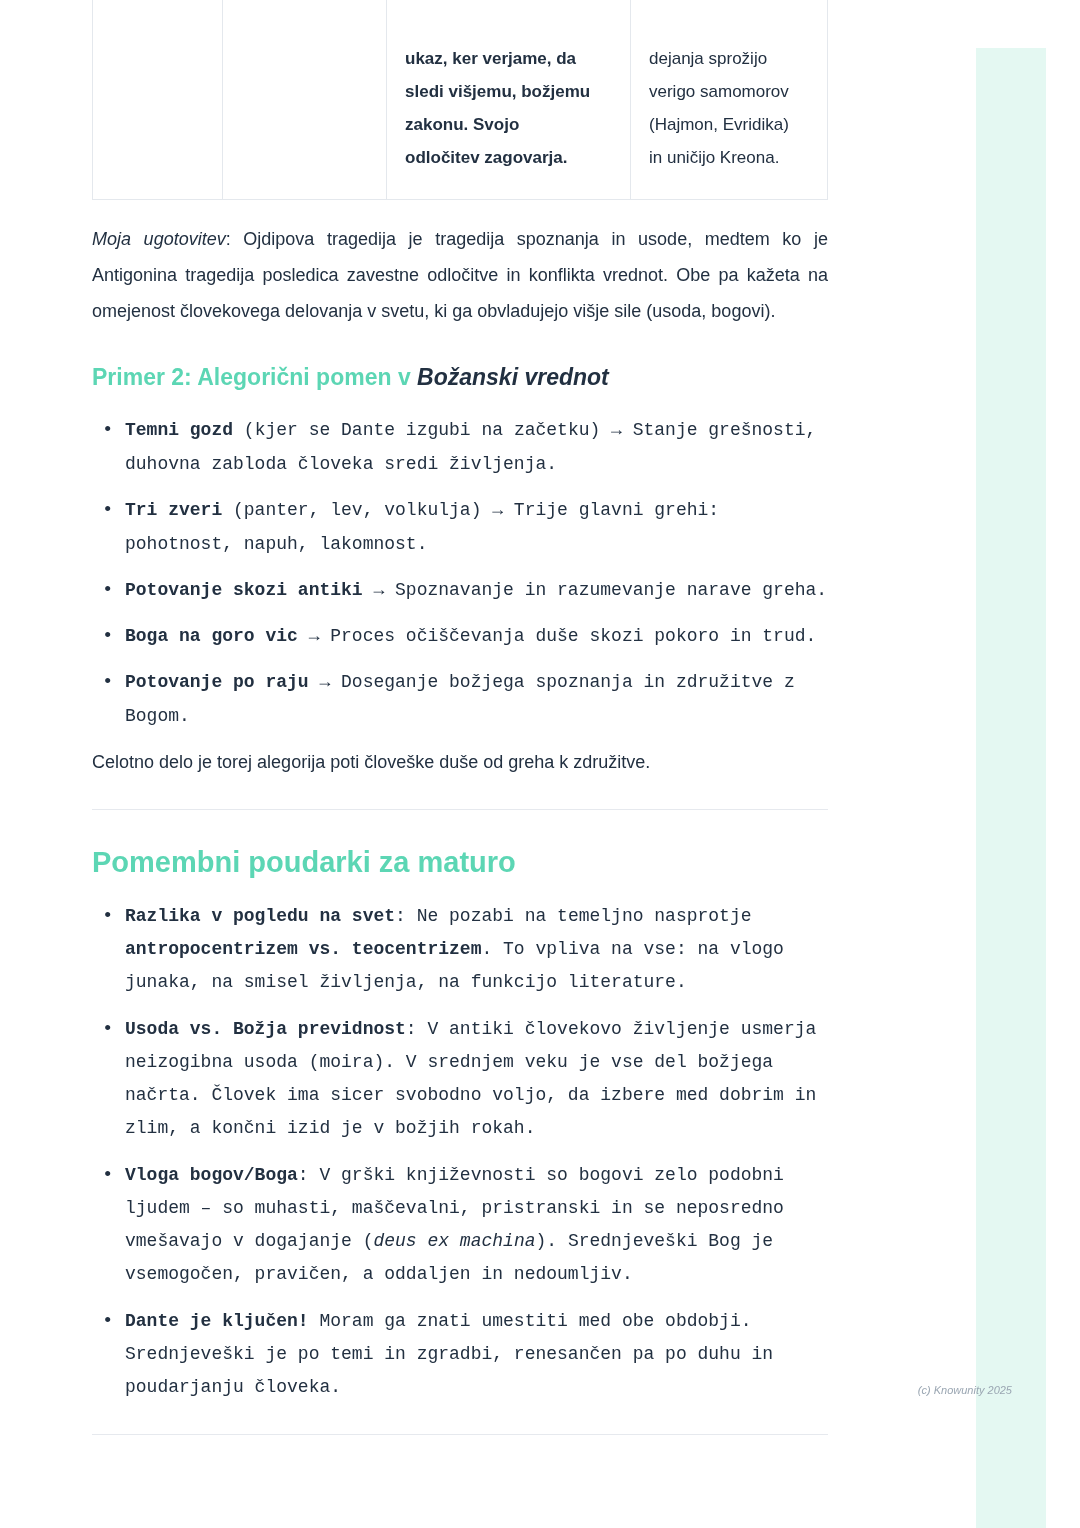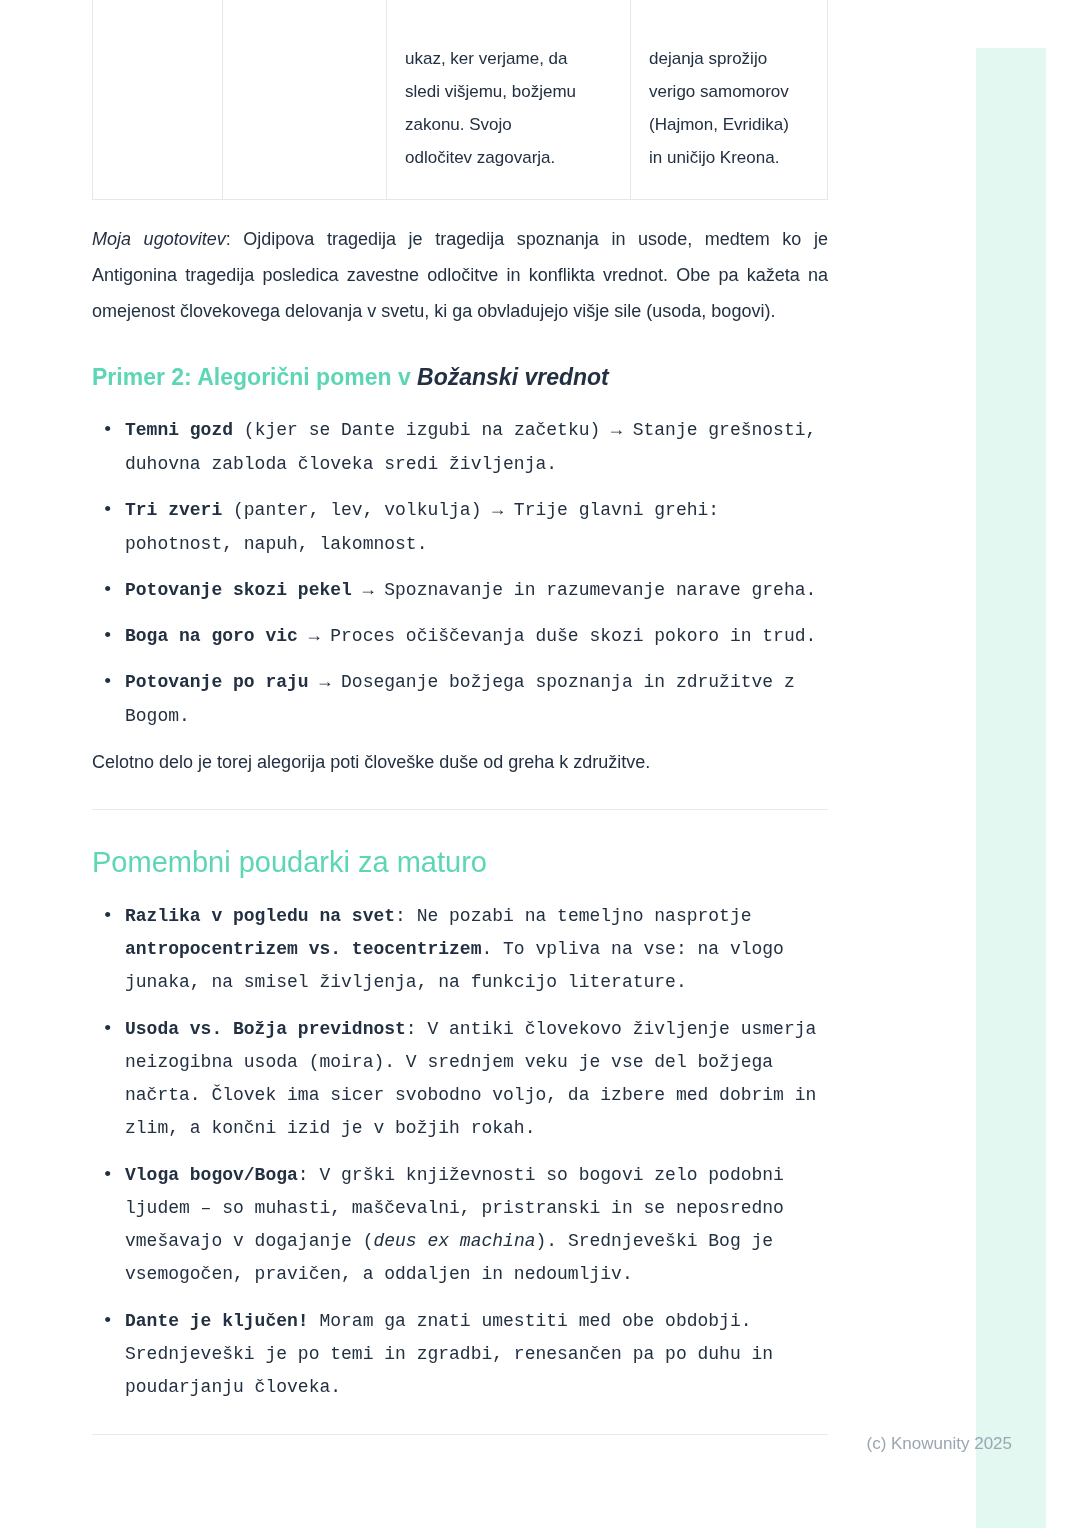--- a/index.html
+++ b/index.html
@@ -22,21 +22,21 @@
     overflow:hidden;
   }
   .table-frag .cell {
     border-right:1px solid #e4e8ed;
     padding:42px 18px 0 18px;
     font-size:17px; line-height:33px;
     white-space:pre-line;
   }
   .cell.c1 { width:130px; }
   .cell.c2 { width:164px; }
-  .cell.c3 { width:244px; }
+  .cell.c3 { width:244px;font-weight:bold; }
   .cell.c4 { width:196px; border-right:none; }
 
   .para { font-size:18px; line-height:36px; text-align:justify; margin-top:21px; }
   .it { font-style:italic; }
   .b  { font-weight:700; }
 
   h3.sub-heading {
     margin-top:32px; font-size:23px; font-weight:700; color:#5cd6b4; line-height:32px;
   }
   h3.sub-heading .emph { color:#223041; font-style:italic; }
@@ -50,26 +50,26 @@
     content:"\2022"; position:absolute; left:10px; top:0;
     font-size:19px; color:#223041;
   }
   ul.bullets.tight li { line-height:33px; margin-bottom:14px; }
 
   .summary { font-size:18px; line-height:34px; margin-top:10px; }
 
   hr.divider { border:none; border-top:1px solid #e6e9ee; margin-top:30px; }
 
   h2.big-heading {
-    margin-top:34px; font-size:29px; font-weight:400; color:#5cd6b4; line-height:36px;
+    margin-top:34px; font-size:29px; font-weight:700; color:#5cd6b4; line-height:36px;
   }
 
   .footer {
-    position:absolute; top:1434px; right:68px;
-    font-size:17px; color:#9aa6b2; z-index:2;
+    position:absolute; top:1384px; right:68px;
+    font-size:11px; color:#9aa6b2; z-index:2;font-style:italic;
   }
 </style>
 </head>
 <body>
 
 <div class="accent-stripe"></div>
 
 <div class="content">
 
   <div class="table-frag">
@@ -85,21 +85,21 @@
 in uničijo Kreona.</div>
   </div>
 
   <p class="para"><span class="it">Moja ugotovitev</span><span>: Ojdipova tragedija je tragedija spoznanja in usode, medtem ko je Antigonina tragedija posledica zavestne odločitve in konflikta vrednot. Obe pa kažeta na omejenost človekovega delovanja v svetu, ki ga obvladujejo višje sile (usoda, bogovi).</span></p>
 
   <h3 class="sub-heading"><span>Primer 2: Alegorični pomen v </span><span class="emph">Božanski vrednot</span></h3>
 
   <ul class="bullets">
     <li><span class="b">Temni gozd</span><span> (kjer se Dante izgubi na začetku) → Stanje grešnosti, duhovna zabloda človeka sredi življenja.</span></li>
     <li><span class="b">Tri zveri</span><span> (panter, lev, volkulja) → Trije glavni grehi: pohotnost, napuh, lakomnost.</span></li>
-    <li><span class="b">Potovanje skozi pekel</span><span> → Spoznavanje in razumevanje narave greha.</span></li>
+    <li><span class="b">Potovanje skozi antiki</span><span> → Spoznavanje in razumevanje narave greha.</span></li>
     <li><span class="b">Boga na goro vic</span><span> → Proces očiščevanja duše skozi pokoro in trud.</span></li>
     <li><span class="b">Potovanje po raju</span><span> → Doseganje božjega spoznanja in združitve z Bogom.</span></li>
   </ul>
 
   <p class="summary">Celotno delo je torej alegorija poti človeške duše od greha k združitve.</p>
 
   <hr class="divider">
 
   <h2 class="big-heading">Pomembni poudarki za maturo</h2>
 

